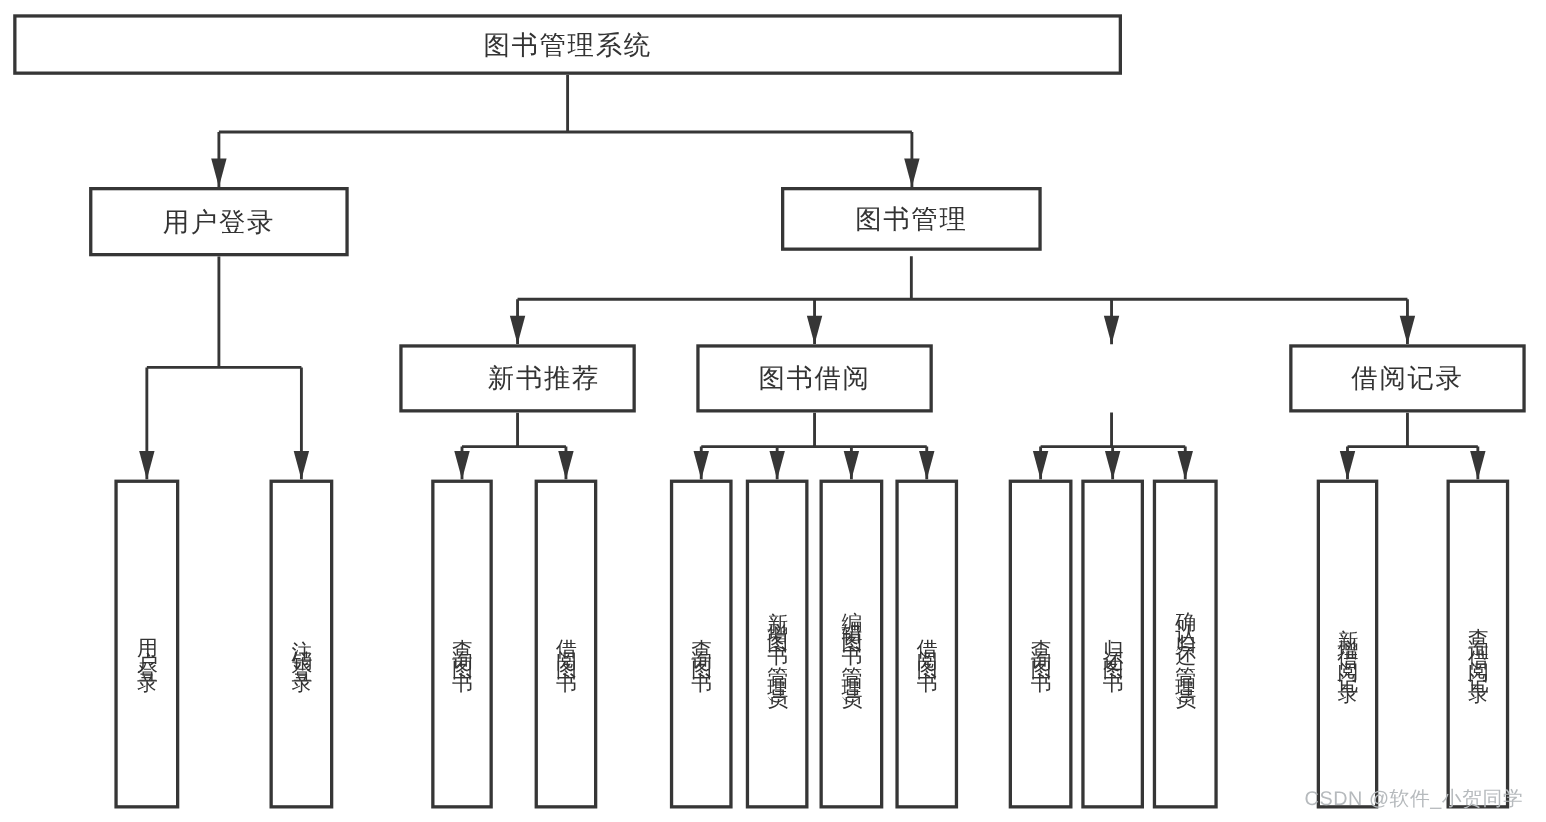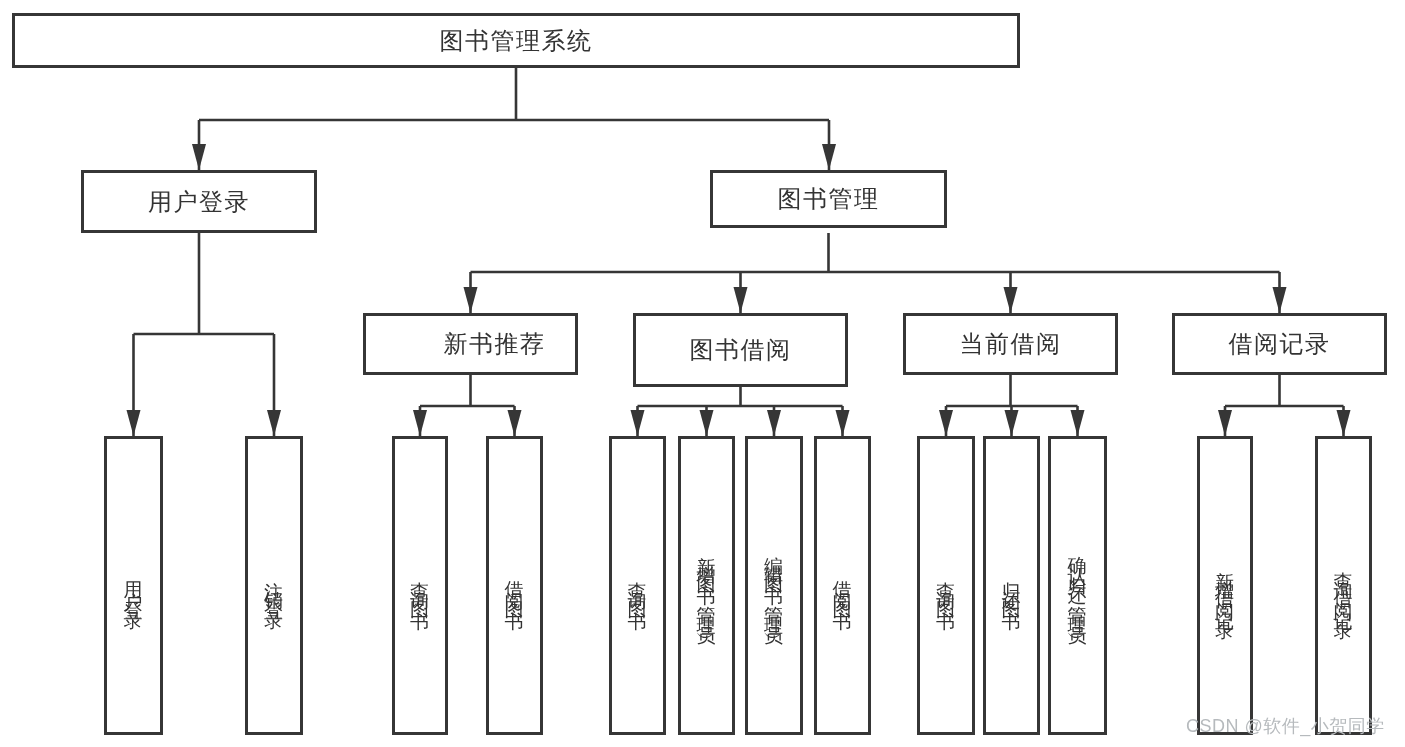--- a/index.html
+++ b/index.html
@@ -79,25 +79,22 @@
   <div class="node hbox" style="left:81px; top:170px; width:236px; height:63px;">
     <span>用户登录</span>
   </div>
   <div class="node hbox" style="left:710px; top:170px; width:237px; height:58px;">
     <span>图书管理</span>
   </div>
 
   <div class="node hbox" style="left:363px; top:313px; width:215px; height:62px;padding-left:48px;">
     <span>新书推荐</span>
   </div>
-  <div class="node hbox" style="left:633px; top:313px; width:215px; height:74px;">
+  <div class="node hbox" style="left:633px; top:313px; width:215px; height:62px;">
     <span>图书借阅</span>
-  </div>
-  <div class="node hbox" style="left:903px; top:313px; width:215px; height:62px;">
-    <span>当前借阅</span>
   </div>
   <div class="node hbox" style="left:1172px; top:313px; width:215px; height:62px;">
     <span>借阅记录</span>
   </div>
 
   <div class="node vbox" style="left:104px; top:436px; width:59px; height:299px;">
     <span class="vtext">用户登录</span>
   </div>
   <div class="node vbox" style="left:245px; top:436px; width:58px; height:299px;">
     <span class="vtext">注销登录</span>

